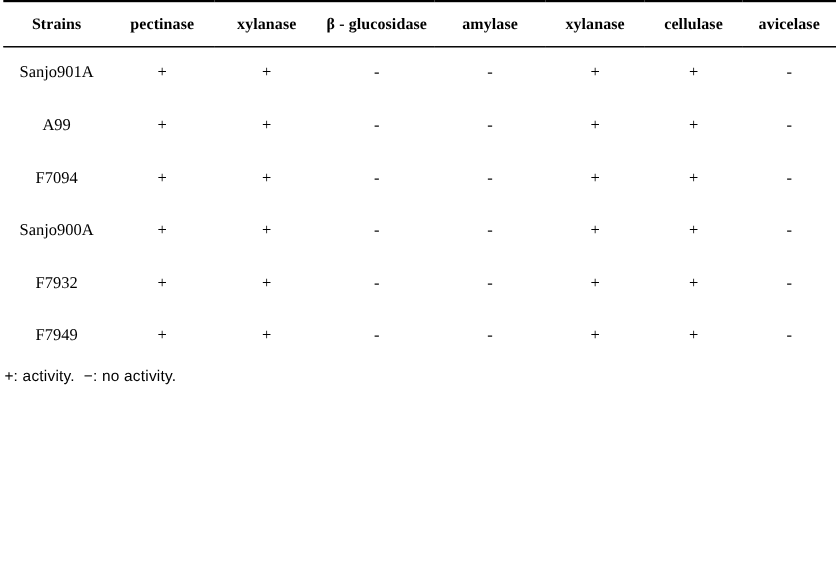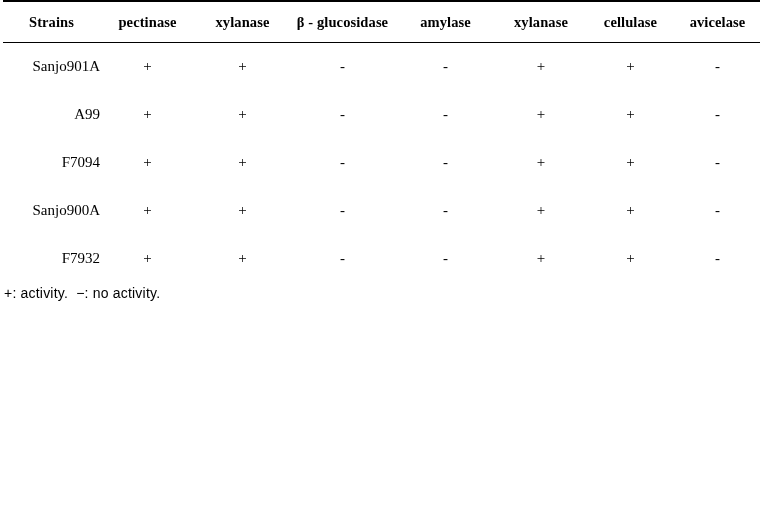--- a/index.html
+++ b/index.html
@@ -51,21 +51,20 @@
     font-size: 15px;
     text-align: center;
     height: 47.8px;
     padding: 0;
     vertical-align: middle;
     white-space: nowrap;
   }
 
   table.enzyme-table tbody td.strain-cell {
     font-size: 15px;
-    text-align: right;
   }
 
   table.enzyme-table tbody td.mark-cell {
     font-size: 15px;
     line-height: 1;
   }
 
   table.enzyme-table tbody tr.last-row {
     border-bottom: 1.5px solid #000;
   }
@@ -164,18 +163,28 @@
       <tr>
         <td class="strain-cell">F7932</td>
         <td class="mark-cell">+</td>
         <td class="mark-cell">+</td>
         <td class="mark-cell">-</td>
         <td class="mark-cell">-</td>
         <td class="mark-cell">+</td>
         <td class="mark-cell">+</td>
         <td class="mark-cell">-</td>
       </tr>
+      <tr>
+        <td class="strain-cell">F7949</td>
+        <td class="mark-cell">+</td>
+        <td class="mark-cell">+</td>
+        <td class="mark-cell">-</td>
+        <td class="mark-cell">-</td>
+        <td class="mark-cell">+</td>
+        <td class="mark-cell">+</td>
+        <td class="mark-cell">-</td>
+      </tr>
     </tbody>
   </table>
 
   <div class="footnote">+: activity.  −: no activity.</div>
 
 </div>
 
 </body></html>

